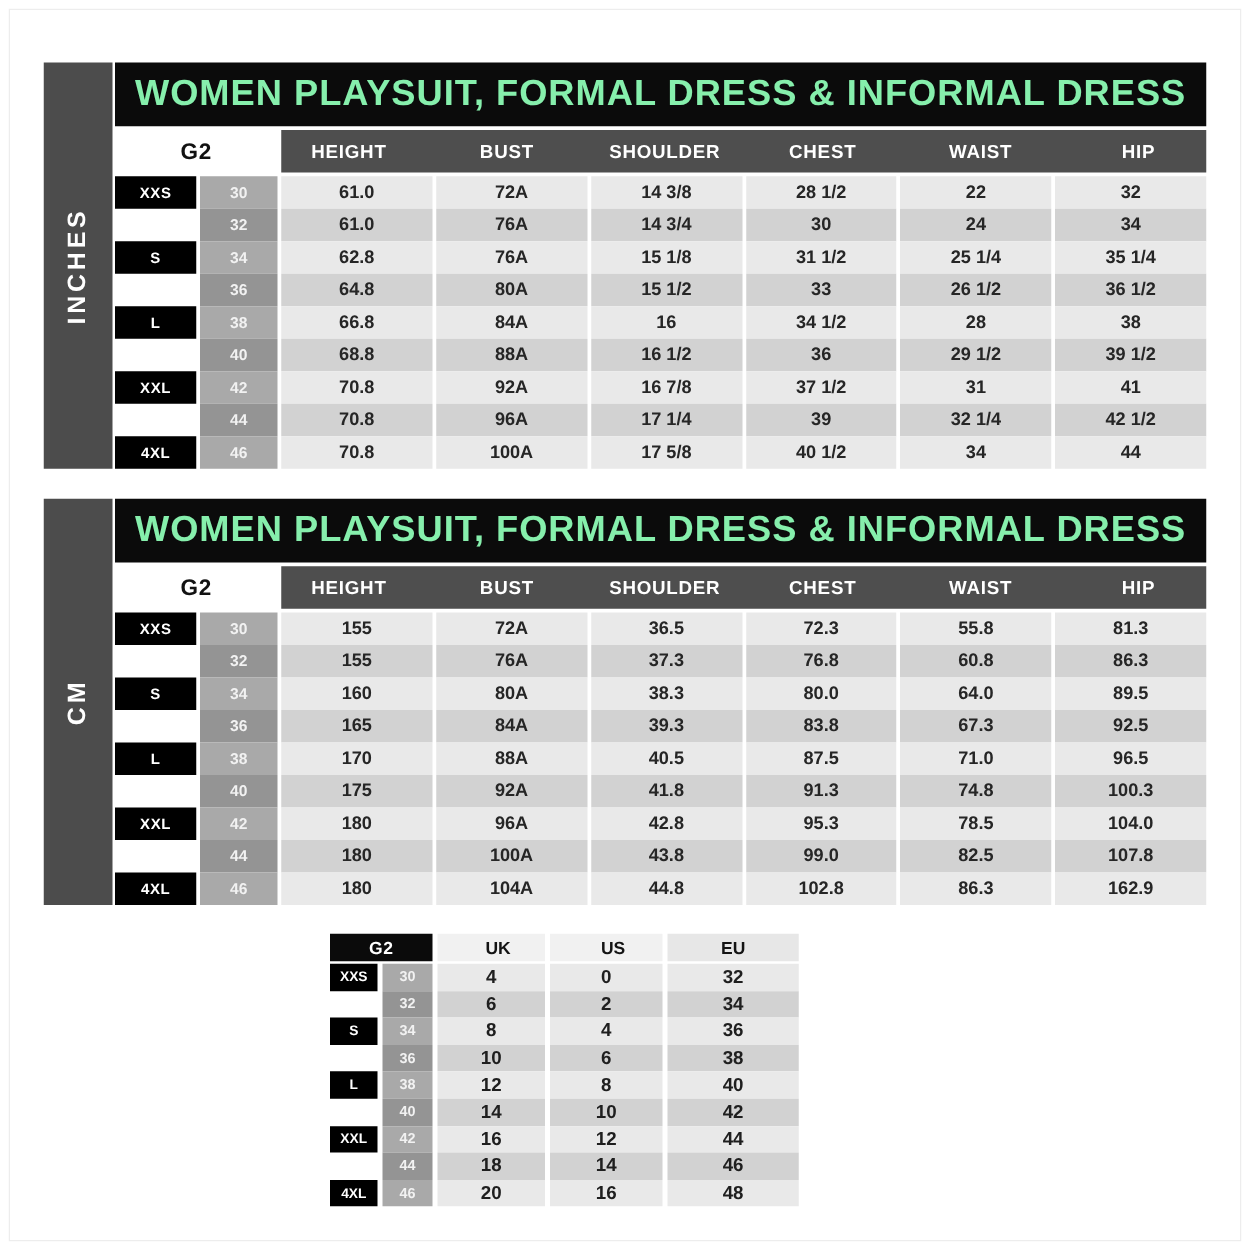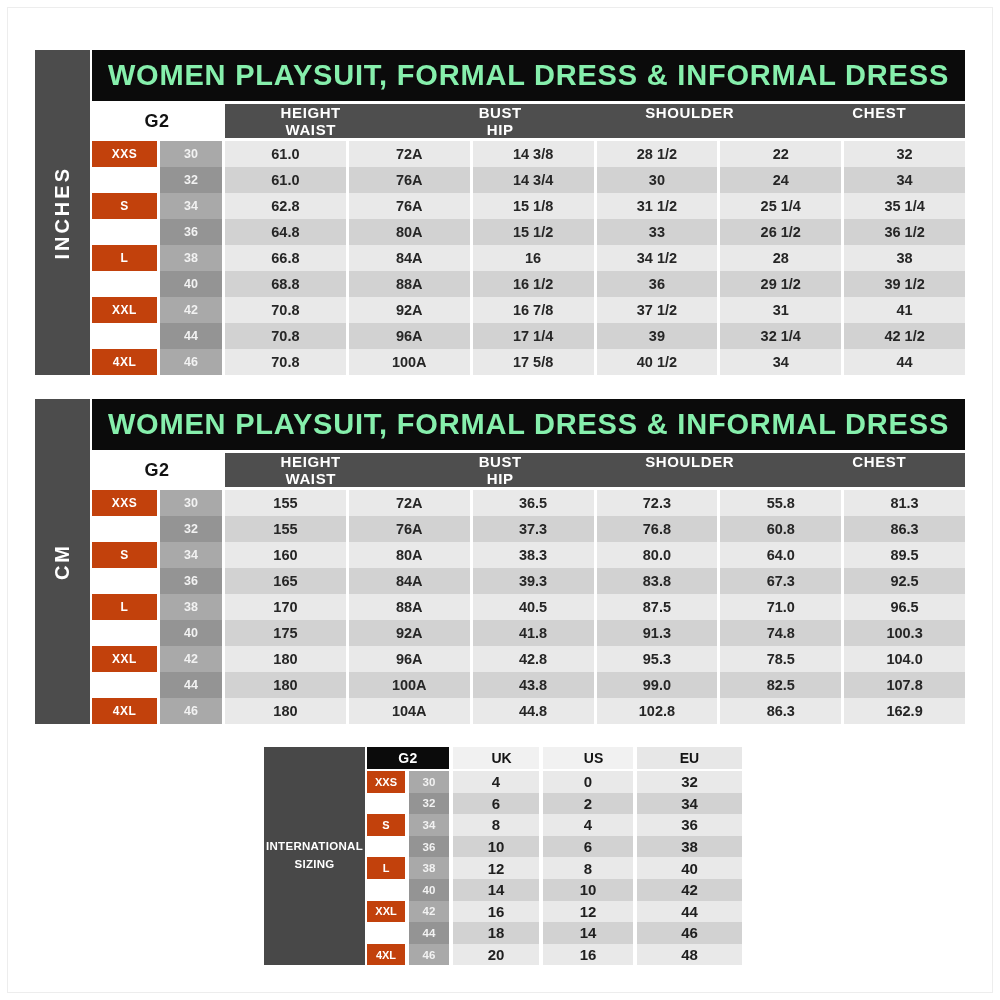--- a/index.html
+++ b/index.html
@@ -24,29 +24,29 @@
   .title-bar { height:51px; background:#0b0b0b; color:#86efac; margin-bottom:3px;
                display:flex; align-items:center; justify-content:center;
                font-size:29px; letter-spacing:0.8px; white-space:nowrap; }
 
   .grid-wide { display:grid; grid-template-columns:65px 62px repeat(6,1fr);
                grid-template-rows:37px repeat(9,26px); column-gap:3px; }
   .hdr-g2 { grid-column:1/3; height:34px; align-self:start; background:#ffffff;
             color:#121212; font-size:18px; letter-spacing:0.5px;
             display:flex; align-items:center; justify-content:center; }
   .hdr-band { grid-column:3/9; height:34px; align-self:start; background:#4e4e4e;
-              display:grid; grid-template-columns:repeat(4,1fr); column-gap:18px; }
+              display:grid; grid-template-columns:repeat(6,1fr); column-gap:18px; }
   .hdr-band span { color:#ffffff; font-size:15px; letter-spacing:0.6px;
                    display:flex; align-items:center; justify-content:center; }
 
   .c { display:flex; align-items:center; justify-content:center; }
   .c-size { color:#ffffff; font-size:12px; letter-spacing:0.5px; }
   .c-num  { color:#f2f2f2; font-size:12.5px; }
   .c-data { color:#262626; font-size:14.5px; }
-  .size-o { background:#c2410c; } .size-e { background:#0f172a;margin-top:40px; }
+  .size-o { background:#000000; } .size-e { background:#0f172a;margin-top:40px; }
   .num-o  { background:#a9a9a9; } .num-e  { background:#949494; }
   .data-o { background:#e9e9e9; } .data-e { background:#d2d2d2; }
 
   
   #intl-table { position:absolute; left:264px; top:747px; display:flex; }
   .intl-side { width:101px; background:#484848; margin-right:2px; flex:none;
                color:#ffffff; font-size:11.5px; line-height:1.55; letter-spacing:0.3px;
                display:flex; align-items:center; justify-content:center; text-align:center; }
   .grid-intl { display:grid; grid-template-columns:38px 40px 86px 90px 105px;
                grid-template-rows:24px repeat(9,21.6px); column-gap:4px; }
@@ -243,21 +243,20 @@
         <div class="c c-data data-o">104A</div>
         <div class="c c-data data-o">44.8</div>
         <div class="c c-data data-o">102.8</div>
         <div class="c c-data data-o">86.3</div>
         <div class="c c-data data-o">162.9</div>
       </div>
   </div>
 </div>
 
 <div id="intl-table">
-  <div class="intl-side">INTERNATIONAL SIZING</div>
   <div class="grid-intl">
     <div class="ih ih-g2">G2</div>
     <div class="ih ih-col ih-uk">UK</div>
     <div class="ih ih-col ih-us">US</div>
     <div class="ih ih-col ih-eu">EU</div>
   <div class="c ci-size size-o">XXS</div>
       <div class="c ci-num num-o">30</div>
       <div class="c ci-data data-o">4</div>
       <div class="c ci-data data-o">0</div>
       <div class="c ci-data data-o">32</div>

